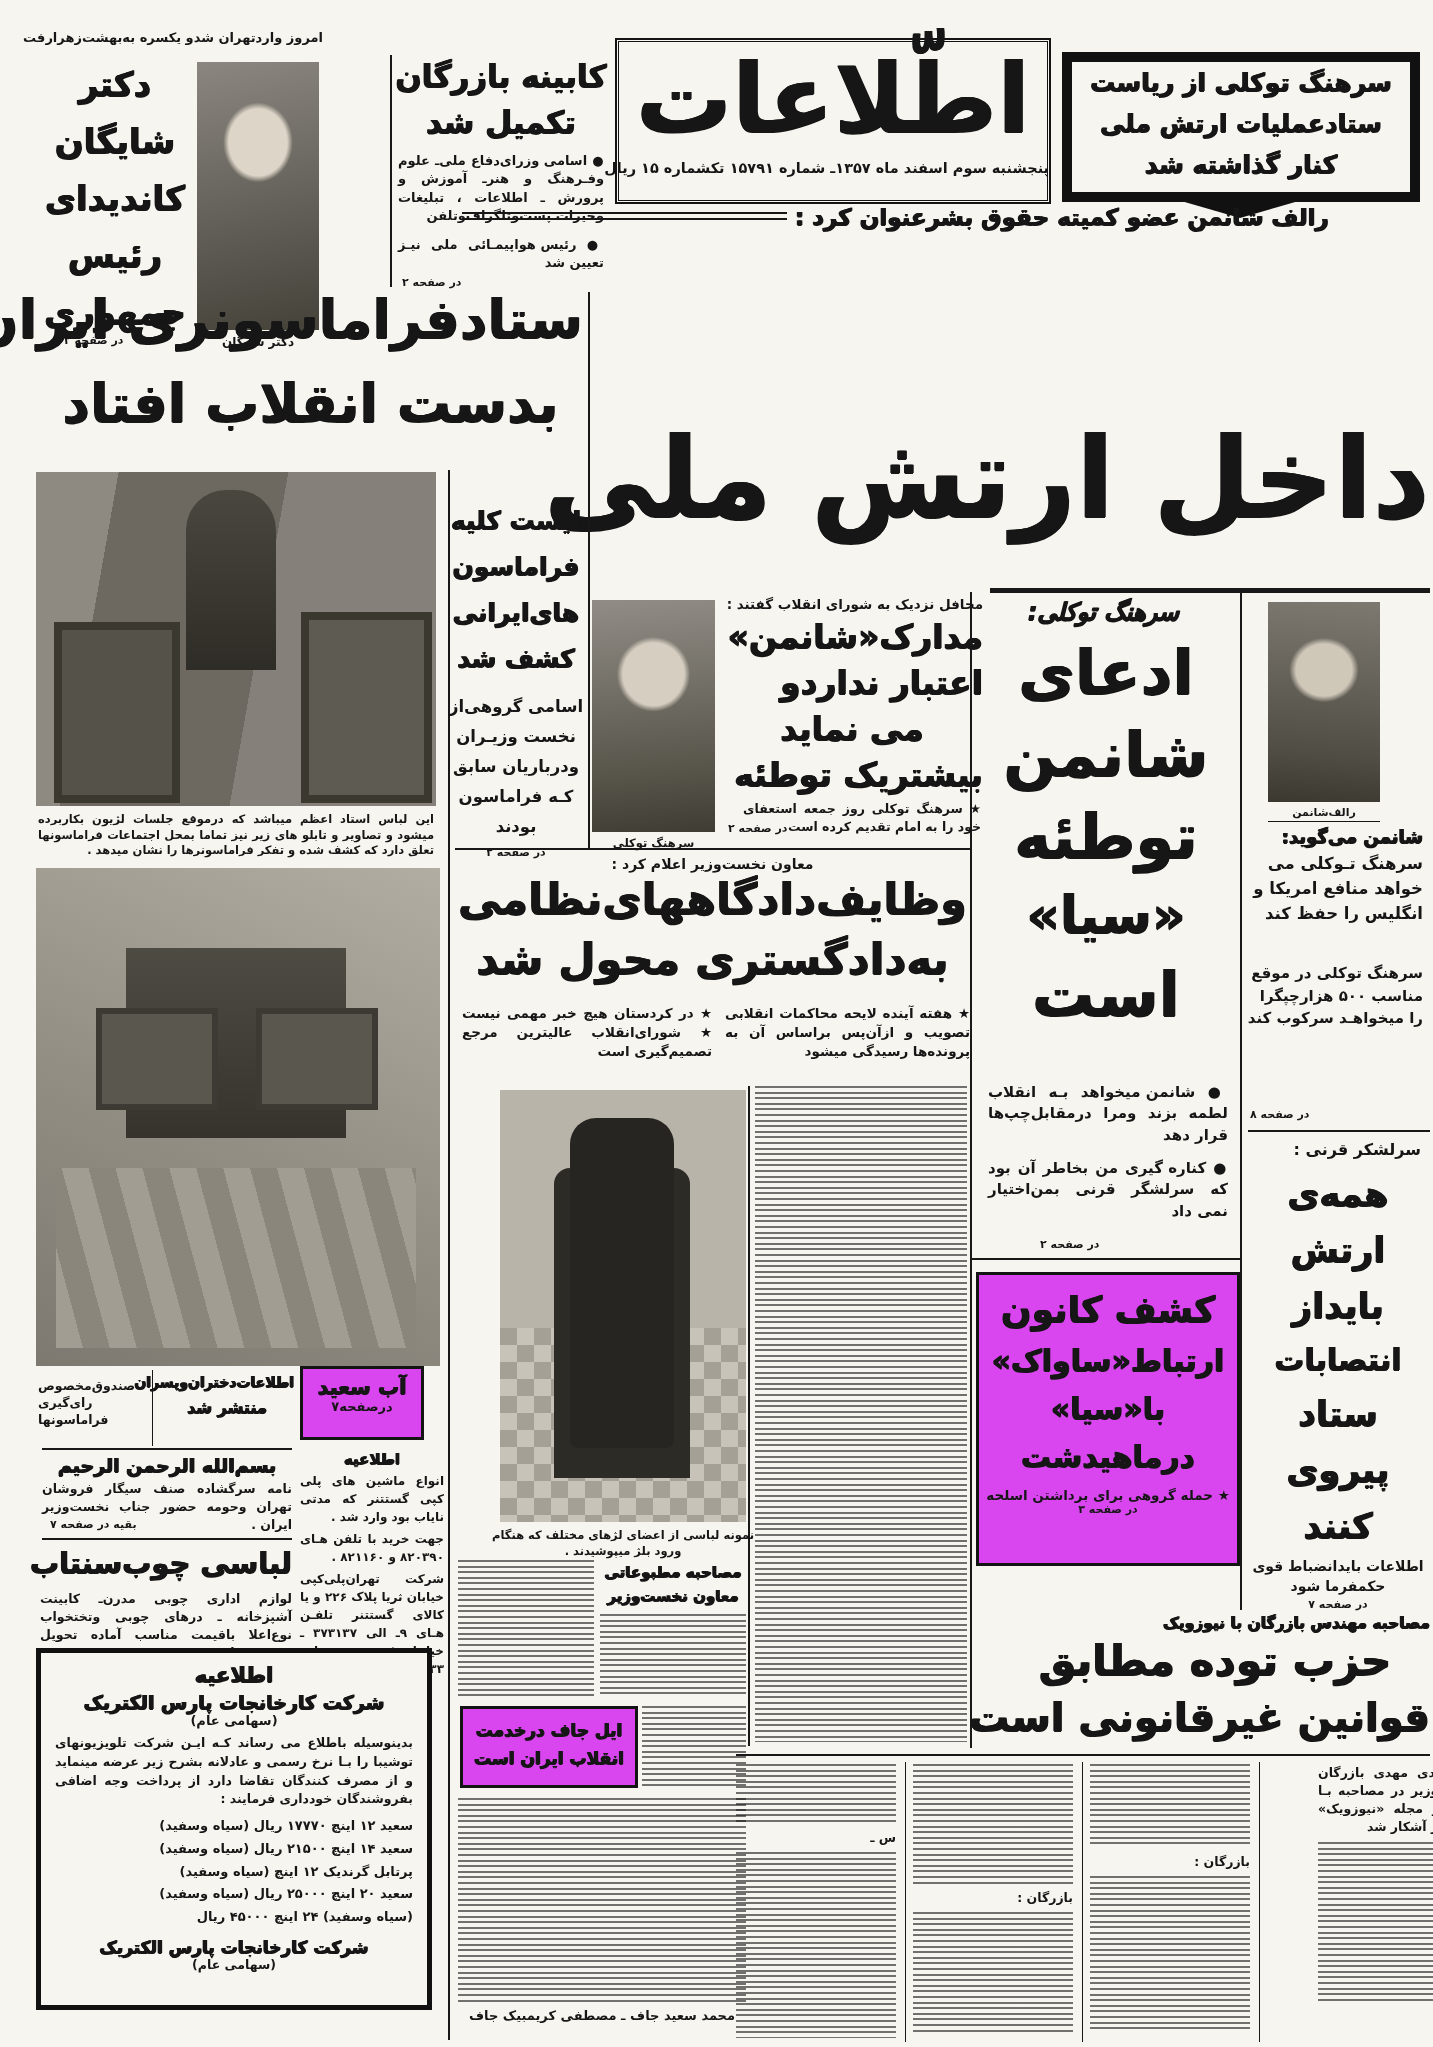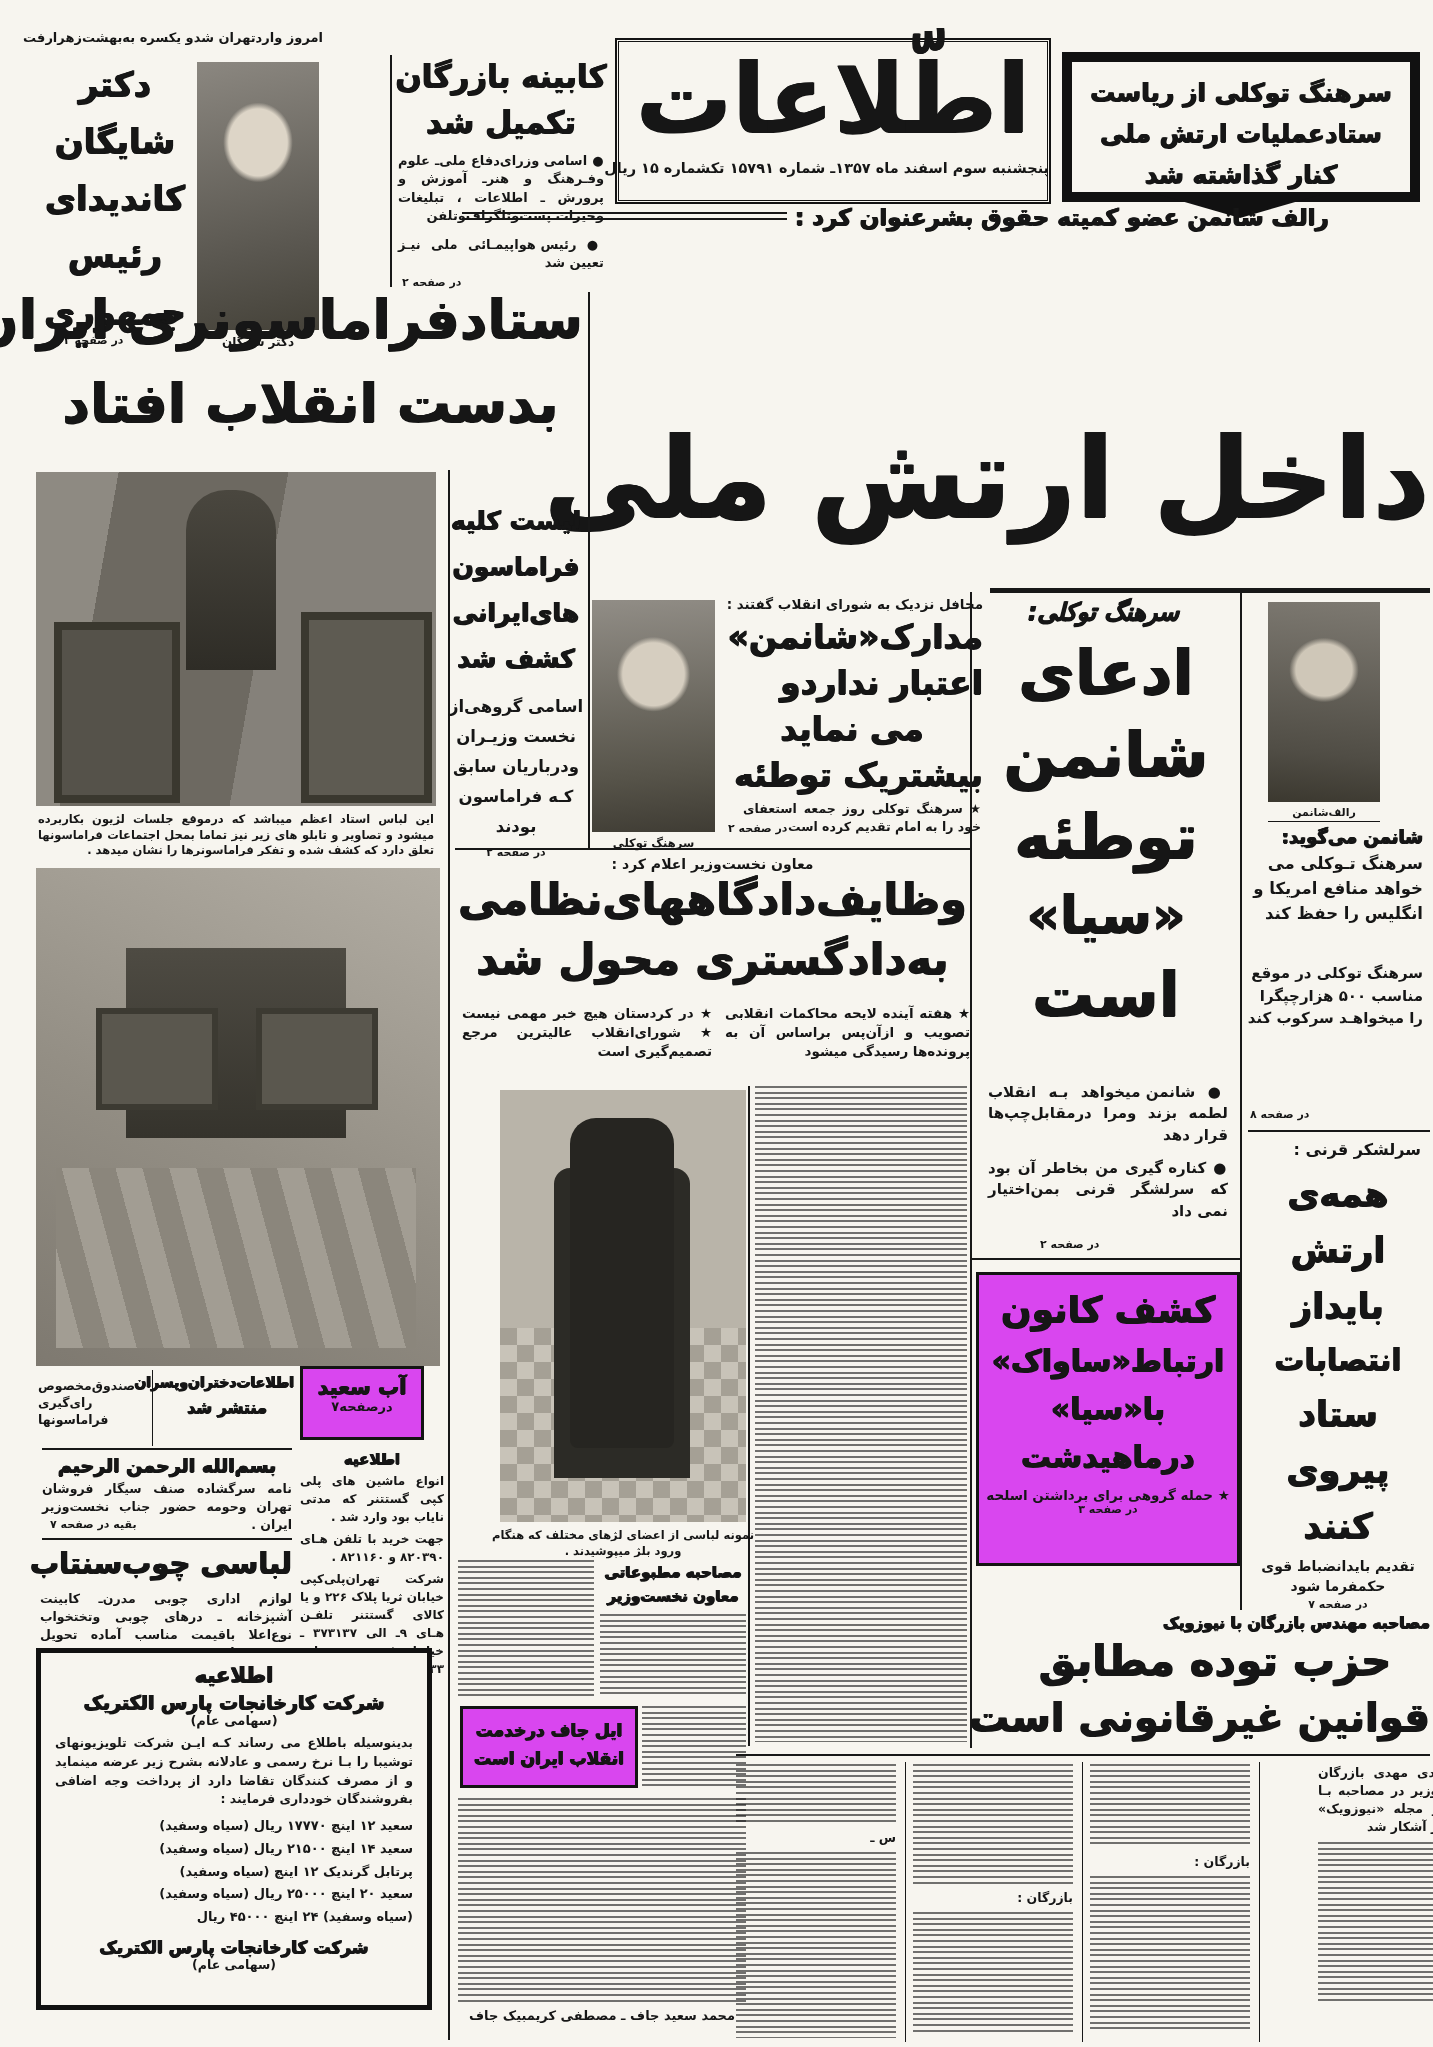--- a/index.html
+++ b/index.html
@@ -47,21 +47,21 @@
   <div class="abs bull" style="top:152px;right:829px;width:206px;">●&nbsp;<span>اسامی وزرای‌دفاع ملی‌ـ علوم وفـرهنگ و هنرـ آموزش و پرورش ـ اطلاعات ، تبلیغات وخیرات‌ـ‌پست‌وتلگراف‌وتلفن</span></div>
   <div class="abs bull" style="top:236px;right:829px;width:206px;">●&nbsp;<span>رئیس هواپیمـائی ملی نیـز تعیین شد</span></div>
   <div class="abs ref" style="top:276px;left:402px;">در صفحه ۲</div>
 
   <div class="abs" style="top:38px;left:615px;width:432px;height:162px;border:2px solid #141414;box-shadow:inset 0 0 0 1px #f7f5ef, inset 0 0 0 2px #141414;">
     <div class="ctr hv nw" style="font-size:96px;line-height:118px;letter-spacing:-4px;">اطّلاعات</div>
     <div class="ctr b nw" style="font-size:14.5px;margin-top:2px;">پنجشنبه سوم اسفند ماه ۱۳۵۷ـ شماره ۱۵۷۹۱ تکشماره ۱۵ ریال</div>
   </div>
 
   <div class="abs" style="top:52px;left:1062px;width:338px;height:130px;border:10px solid #111;background:#f7f5ef;">
-    <div class="ctr hv nw" style="font-size:25px;line-height:41px;padding-top:10px;">سرهنگ توکلی از ریاست</div>
+    <div class="ctr hv nw" style="font-size:25px;line-height:41px;padding-top:0;">سرهنگ توکلی از ریاست</div>
     <div class="ctr hv nw" style="font-size:25px;line-height:41px;">ستادعملیات ارتش ملی</div>
     <div class="ctr hv nw" style="font-size:25px;line-height:41px;">کنار گذاشته شد</div>
   </div>
   <div class="abs" style="top:192px;left:1150px;width:0;height:0;border:90px solid transparent;border-top:26px solid #111;border-bottom:0;"></div>
 
   <div class="abs hv nw" style="top:204px;left:795px;width:630px;font-size:23px;text-align:left;direction:rtl;">رالف شانمن عضو کمیته حقوق بشرعنوان کرد :</div>
   <div class="rule" style="top:212px;left:462px;width:325px;height:2px;"></div>
   <div class="rule" style="top:218px;left:462px;width:325px;height:2px;"></div>
 
   <div class="abs ctr hv nw" style="top:392px;left:595px;width:835px;font-size:112px;line-height:1.55;">داخل ارتش ملی</div>
@@ -224,21 +224,21 @@
   <div class="abs b nw" style="top:1140px;right:12px;font-size:16px;">سرلشکر قرنی :</div>
   <div class="abs ctr" style="top:1166px;left:1252px;width:172px;">
     <div class="hv nw" style="font-size:35px;line-height:56px;">همه‌ی</div>
     <div class="hv nw" style="font-size:35px;line-height:56px;">ارتش</div>
     <div class="hv nw" style="font-size:35px;line-height:56px;">بایداز</div>
     <div class="hv nw" style="font-size:30px;line-height:52px;">انتصابات</div>
     <div class="hv nw" style="font-size:35px;line-height:56px;">ستاد</div>
     <div class="hv nw" style="font-size:35px;line-height:56px;">پیروی</div>
     <div class="hv nw" style="font-size:35px;line-height:56px;">کنند</div>
   </div>
-  <div class="abs b ctr" style="top:1556px;left:1250px;width:176px;font-size:14px;line-height:1.45;">تقدیم بایدانضباط قوی حکمفرما شود</div>
+  <div class="abs b ctr" style="top:1556px;left:1250px;width:176px;font-size:14px;line-height:1.45;">اطلاعات بایدانضباط قوی حکمفرما شود</div>
   <div class="abs ref ctr" style="top:1598px;left:1250px;width:176px;">در صفحه ۷</div>
 
   <div class="abs hv nw" style="top:1614px;left:1192px;width:238px;font-size:15.5px;text-align:left;">مصاحبه مهندس بازرگان با نیوزویک</div>
   <div class="abs ctr hv nw" style="top:1636px;left:1000px;width:430px;font-size:42px;">حزب توده مطابق</div>
   <div class="abs ctr hv nw" style="top:1694px;left:1000px;width:430px;font-size:40px;">قوانین غیرقانونی است</div>
   <div class="rule" style="top:1754px;left:736px;width:694px;height:2px;"></div>
 
   <div class="qcol" style="top:1764px;left:1318px;width:160px;height:278px;">
     <div class="qsnip">هوشمندی مهدی بازرگان نخست‌وزیر در مصاحبه بـا خبرنگار مجله «نیوزویک» بار دیگر آشکار شد</div>
     <div class="faux" style="height:160px;"></div>

